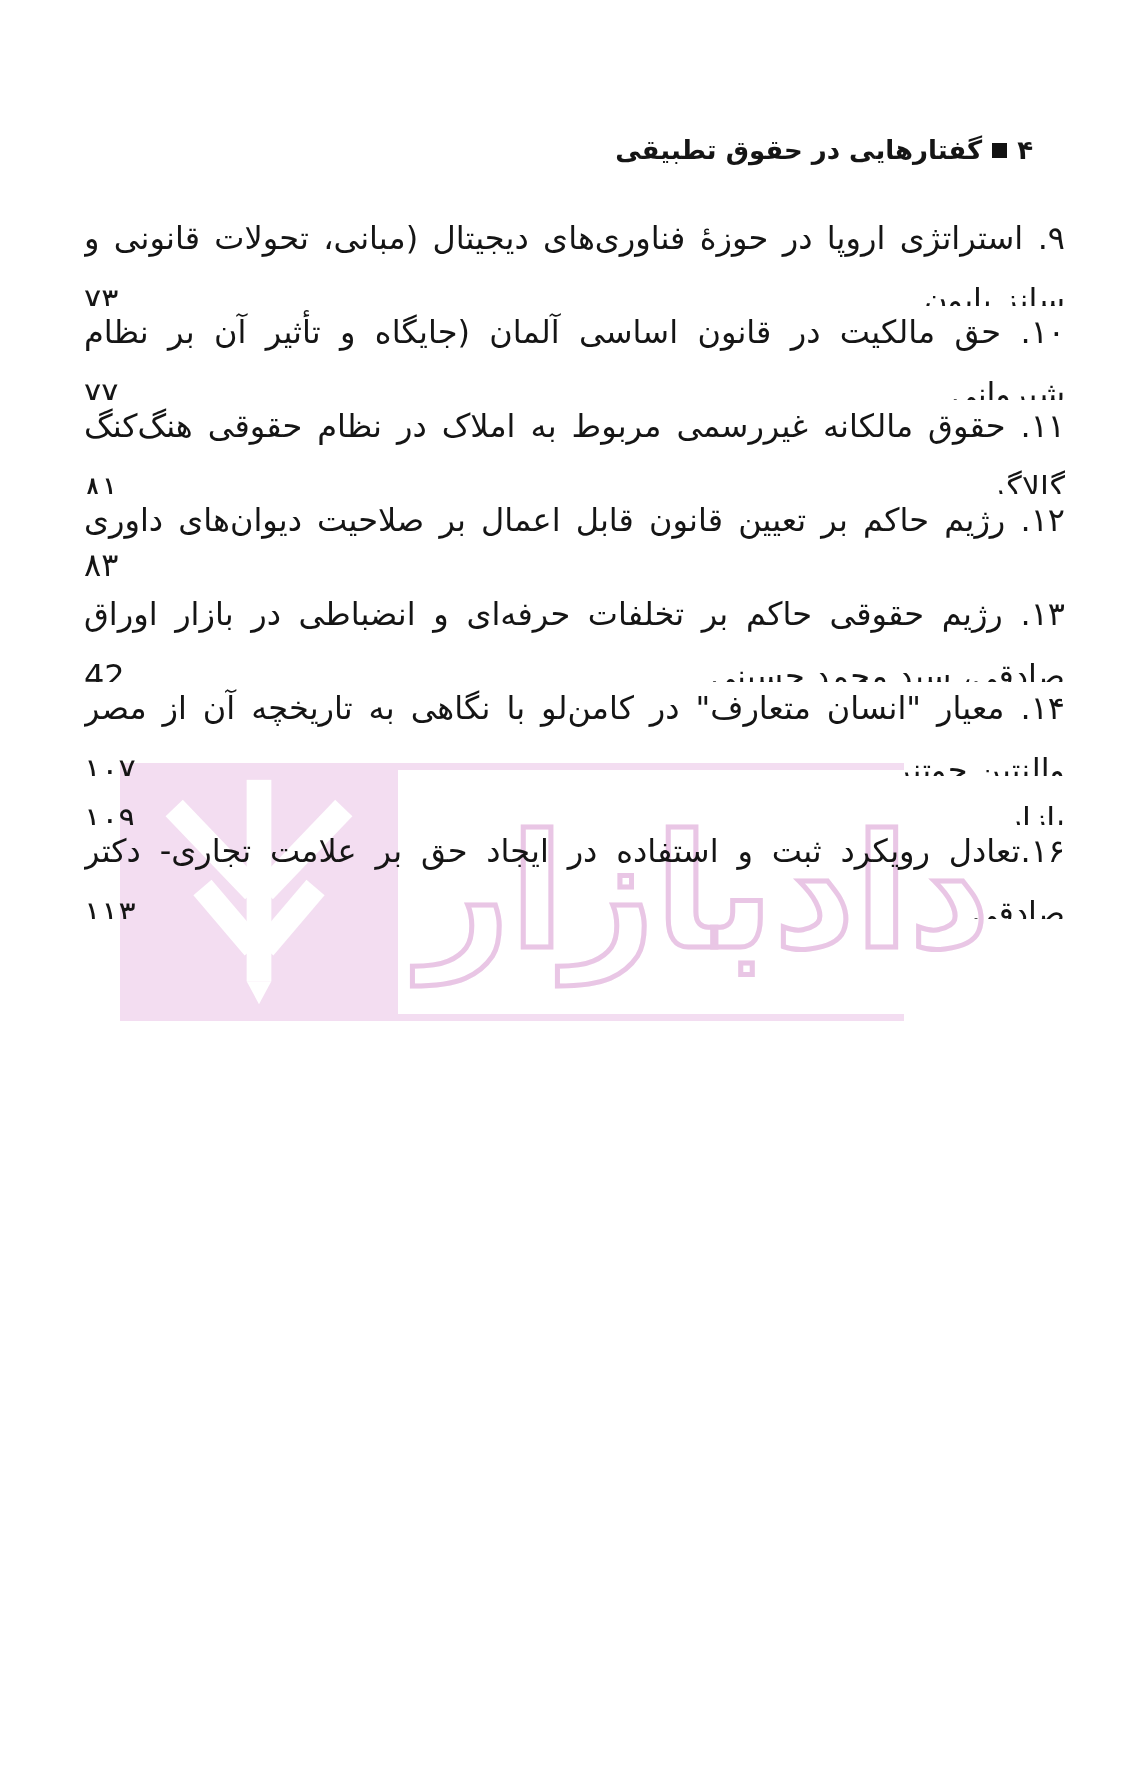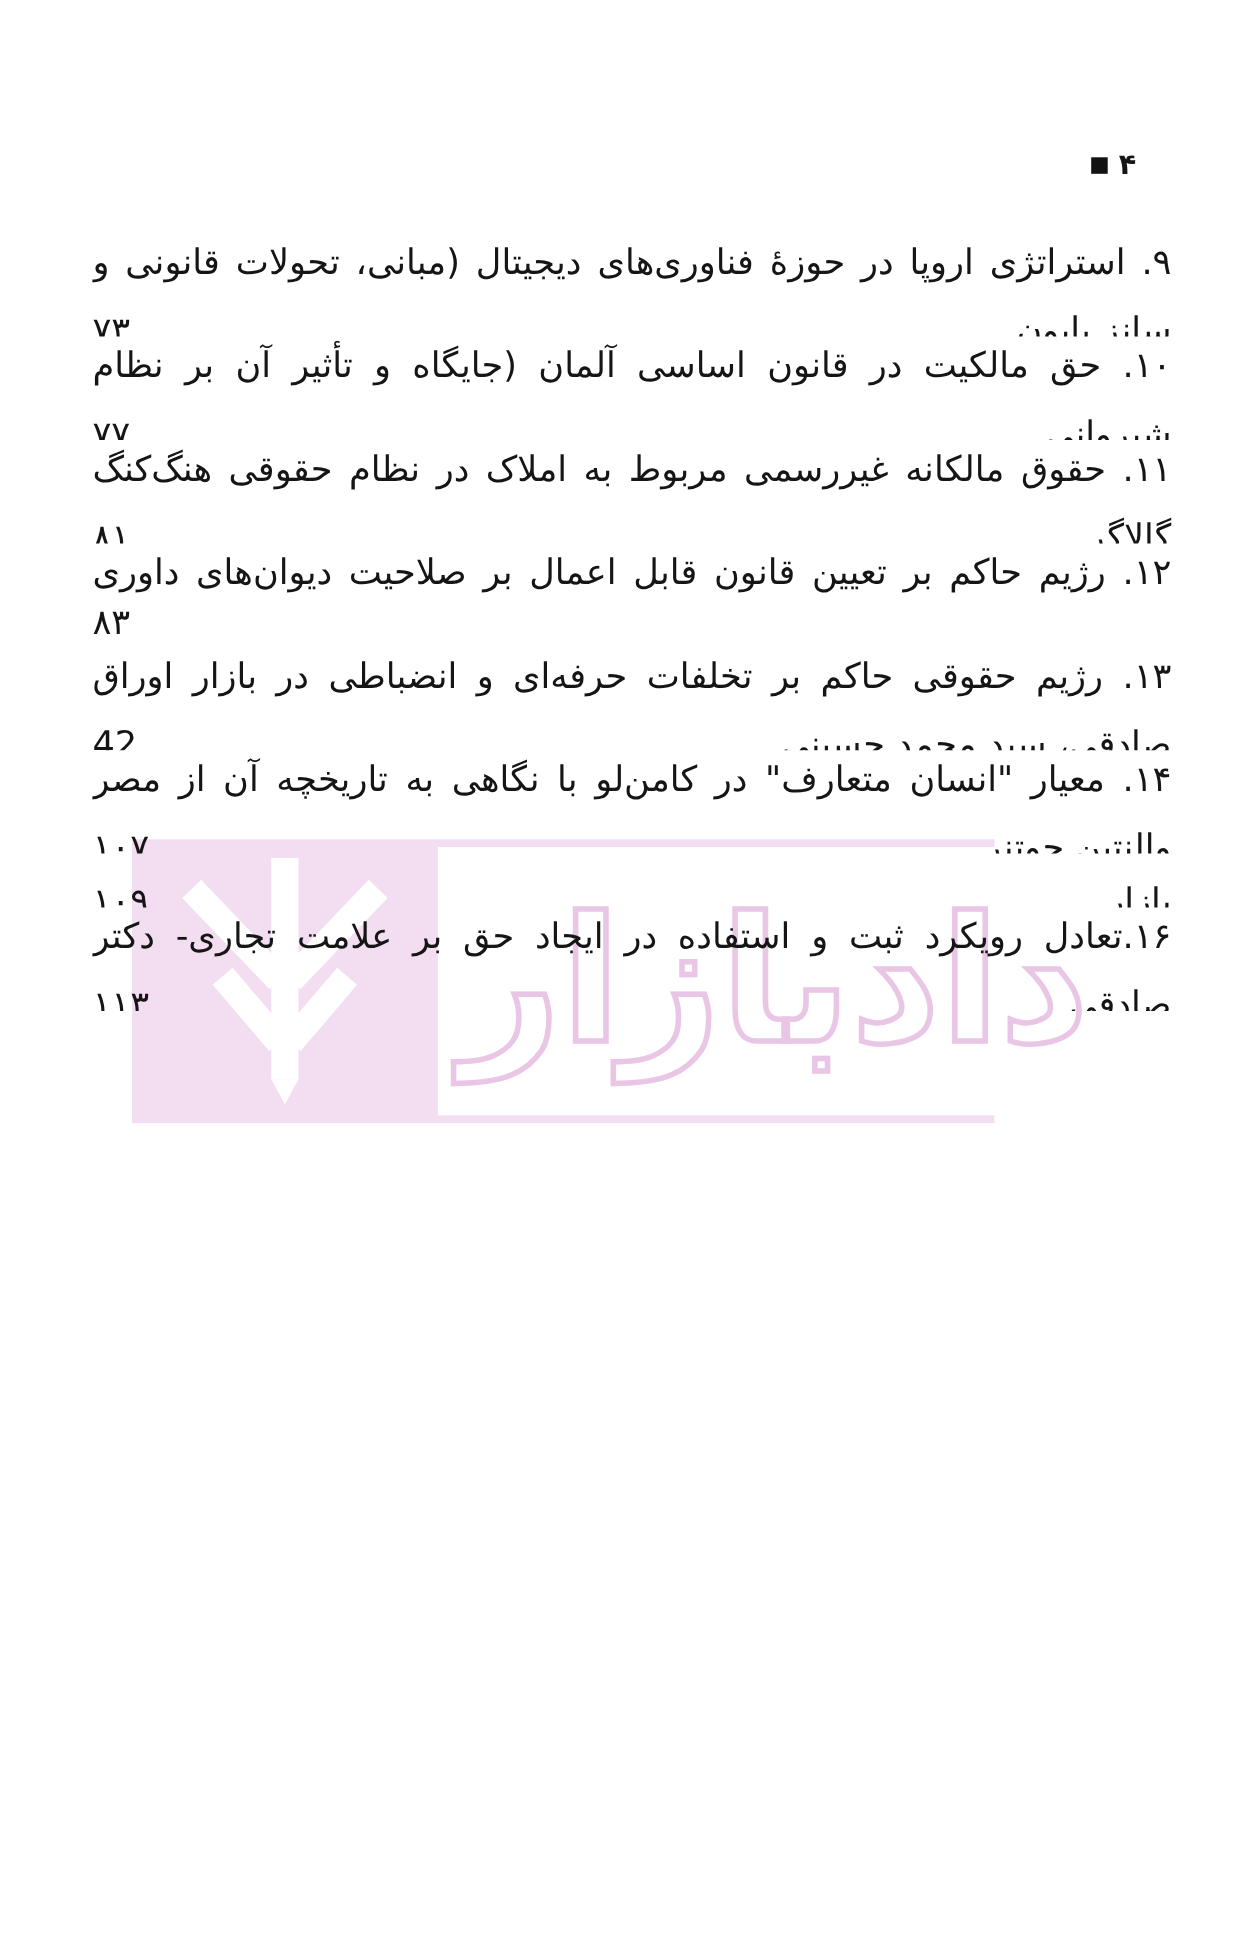--- a/index.html
+++ b/index.html
@@ -98,20 +98,21 @@
       </svg>
     </div>
     <div class="wm-whitebox">
       <span class="wm-text">دادبازار</span>
     </div>
   </div>
 
   <div class="hdr">
     <span>۴</span>
     <span class="sq"></span>
+    <span>گفتارهایی در حقوق تطبیقی</span>
   </div>
 
   <div class="toc" id="toc">
       <div class="toc-item">
         <div class="line just">۹. استراتژی اروپا در حوزهٔ فناوری‌های دیجیتال (مبانی، تحولات قانونی و چالش‌ها)-دکتر پابلو</div>
         <div class="line lastline">
           <span class="tail">سانز بایون</span>
           <span class="pagenum">۷۳</span>
         </div>
       </div>

